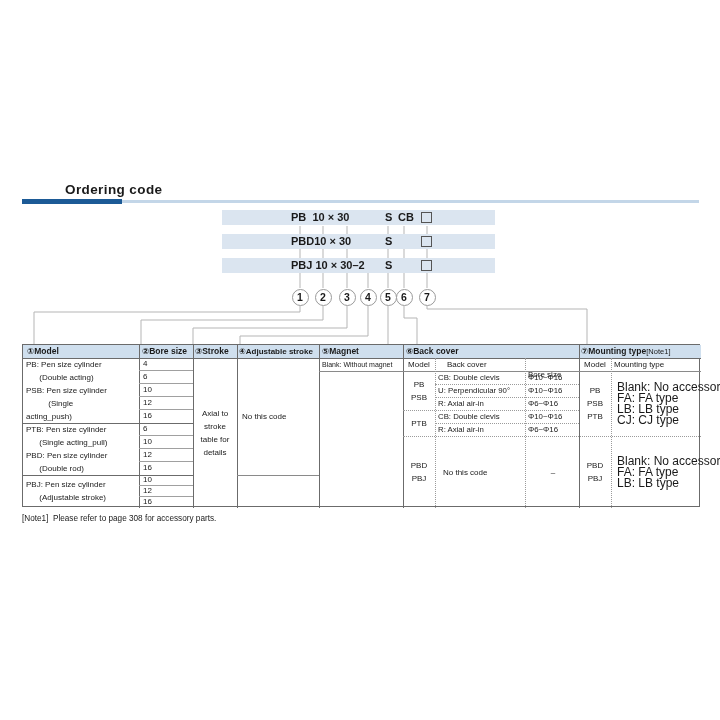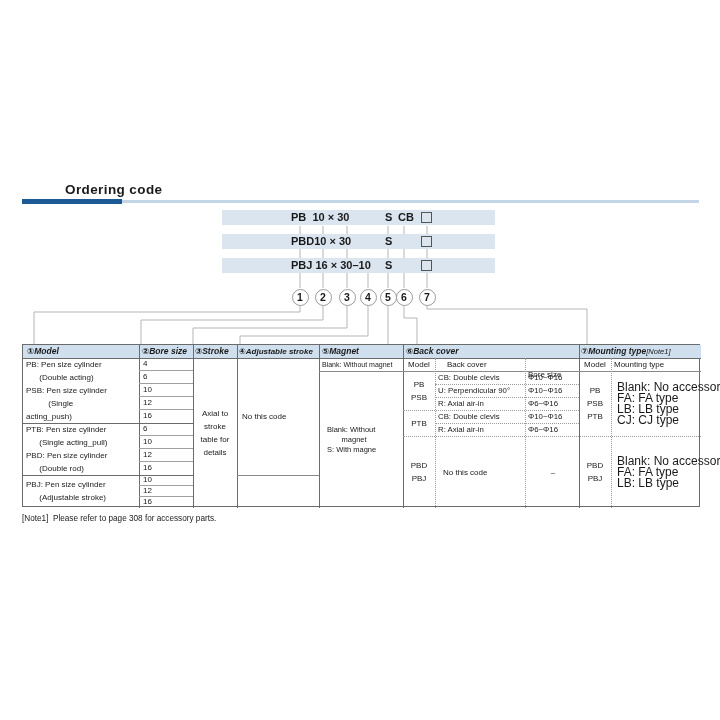--- a/index.html
+++ b/index.html
@@ -22,21 +22,21 @@
   .bar .s{position:absolute;left:163px;}
   .bar .cb{position:absolute;left:176px;}
   .bar .box{position:absolute;left:199px;top:2px;width:11px;height:11px;border:1px solid #555;}
   
   .circ{width:17px;height:17px;border:1px solid #9a9a9a;border-radius:50%;background:#fff;
         font-size:10.5px;font-weight:bold;text-align:center;line-height:15px;}
   
   .otable{left:22px;top:344px;width:678px;height:163px;border:1px solid var(--line-dark);font-size:8px;}
   .otable .abs{position:absolute;}
   .hdr-bg{left:0;top:0;width:678px;height:13px;background:var(--header-bg);}
-  .hcell{top:0;height:29px;line-height:13px;font-weight:bold;font-size:8.5px;white-space:pre;font-style:italic;}
+  .hcell{top:0;height:29px;line-height:13px;font-weight:bold;font-size:8.5px;white-space:pre;}
   .vline{top:0;width:1px;height:163px;background:var(--line-dark);}
   .hline{height:1px;background:var(--line-dark);}
   .hline.mid{background:var(--line-mid);}
   .doth{height:0;border-top:1px dotted var(--dot);}
   .dotv{width:0;top:13px;height:150px;border-left:1px dotted var(--dot);}
   .cell{line-height:13px;white-space:pre;}
   .bore-row{height:13px;line-height:12px;padding-left:4px;border-bottom:1px solid var(--line-light);}
   .bore-row.short{height:11px;line-height:10px;}
   .bore-row:last-child{border-bottom:none;}
   .vcenter{display:flex;flex-direction:column;justify-content:center;}
@@ -65,21 +65,21 @@
     <span class="s">S</span>
     <span class="cb">CB</span>
     <span class="box"></span>
   </div>
   <div class="abs bar" style="top:234px">
     <span class="code">PBD10 × 30</span>
     <span class="s">S</span>
     <span class="box"></span>
   </div>
   <div class="abs bar" style="top:258px">
-    <span class="code">PBJ 16 × 30–10</span>
+    <span class="code">PBJ 10 × 30–2</span>
     <span class="s">S</span>
     <span class="box"></span>
   </div>
 
   <div class="abs circ" style="left:291.5px;top:289px">1</div>
   <div class="abs circ" style="left:314.5px;top:289px">2</div>
   <div class="abs circ" style="left:338.5px;top:289px">3</div>
   <div class="abs circ" style="left:359.5px;top:289px">4</div>
   <div class="abs circ" style="left:379.5px;top:289px">5</div>
   <div class="abs circ" style="left:395.5px;top:289px">6</div>
@@ -149,23 +149,20 @@
     </div>
 
     <div class="abs cell vcenter ctr" style="left:170px;top:13px;width:44px;height:150px">Axial to
 stroke
 table for
 details</div>
 
     <div class="abs cell vcenter" style="left:214px;top:13px;width:82px;height:117px;padding-left:5px">No this code</div>
 
     <div class="abs cell tiny" style="left:296px;top:13px;width:84px;height:13px;padding-left:3px">Blank: Without magnet</div>
-    <div class="abs cell vcenter small" style="left:296px;top:26px;width:84px;height:137px;padding-left:8px">Blank: Without
-       magnet
-S: With magne</div>
 
     <div class="abs cell ctr" style="left:380px;top:13px;width:32px;height:13px">Model</div>
     <div class="abs cell" style="left:424px;top:13px;width:86px;height:13px">Back cover</div>
     <div class="abs cell" style="left:505px;top:23px;width:50px;height:13px">Bore size</div>
 
     <div class="abs cell vcenter ctr" style="left:380px;top:26px;width:32px;height:39px">PB
 PSB</div>
     <div class="abs cell" style="left:415px;top:26px;width:86px;height:13px;font-size:7.8px">CB: Double clevis</div>
     <div class="abs cell" style="left:505px;top:26px;width:50px;height:13px;font-size:7.8px">Φ10~Φ16</div>
     <div class="abs cell" style="left:415px;top:39px;width:86px;height:13px;font-size:7.8px">U: Perpendicular 90°</div>

